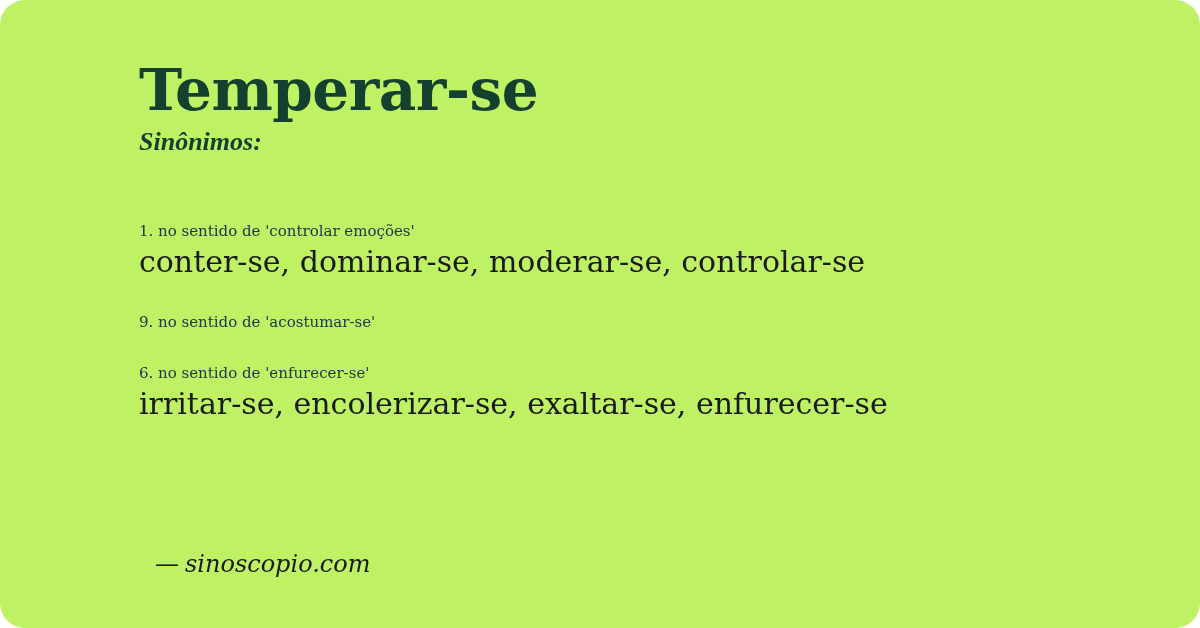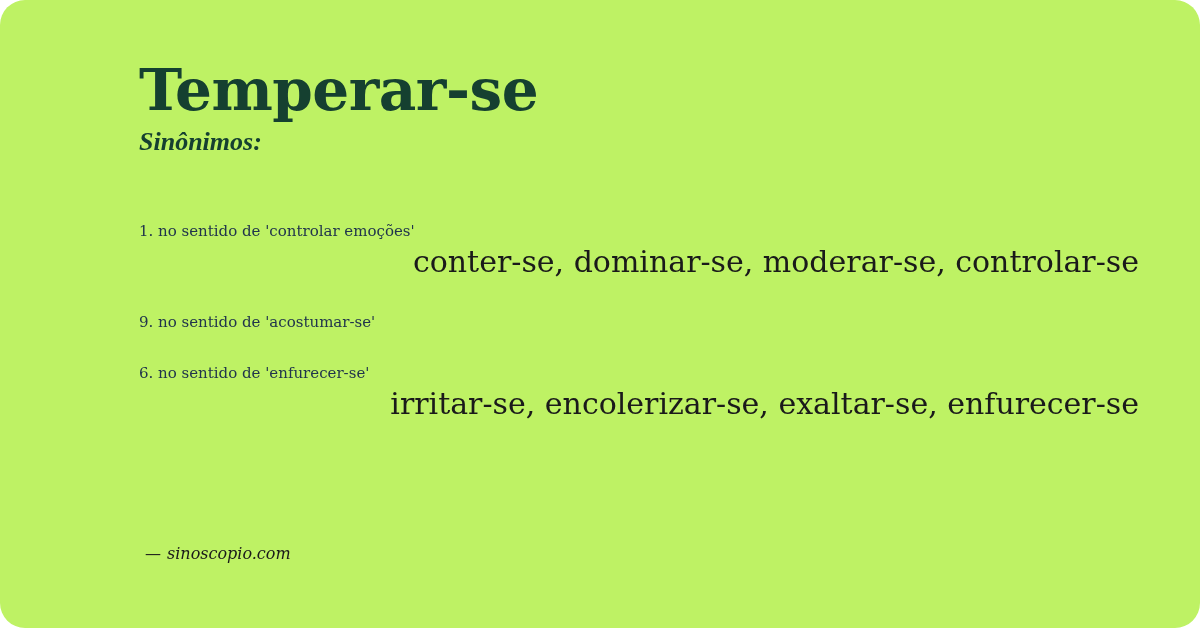--- a/index.html
+++ b/index.html
@@ -75,37 +75,36 @@
     white-space: nowrap;
     margin: 0 0 2px 0;
   }
   .sense-synonyms {
     font-family: "DejaVu Serif", serif;
     font-size: 30px;
     line-height: 38px;
     color: #1a1a1a;
     white-space: nowrap;
     margin: 0;
-    text-align: right;
   }
 
   
   .footer {
     position: absolute;
     left: 139px;
     top: 533px;
   }
   .attribution {
     font-family: "DejaVu Serif", serif;
     font-style: italic;
-    font-size: 16px;
+    font-size: 24px;
     line-height: 30px;
     color: #1a1a1a;
     white-space: nowrap;
-    margin: 6px;
+    margin: 16px;
   }
   .attribution .dash {
     font-style: normal;
     padding-right: 6px;
   }
 </style>
 </head>
 <body>
 
 <div class="card">

